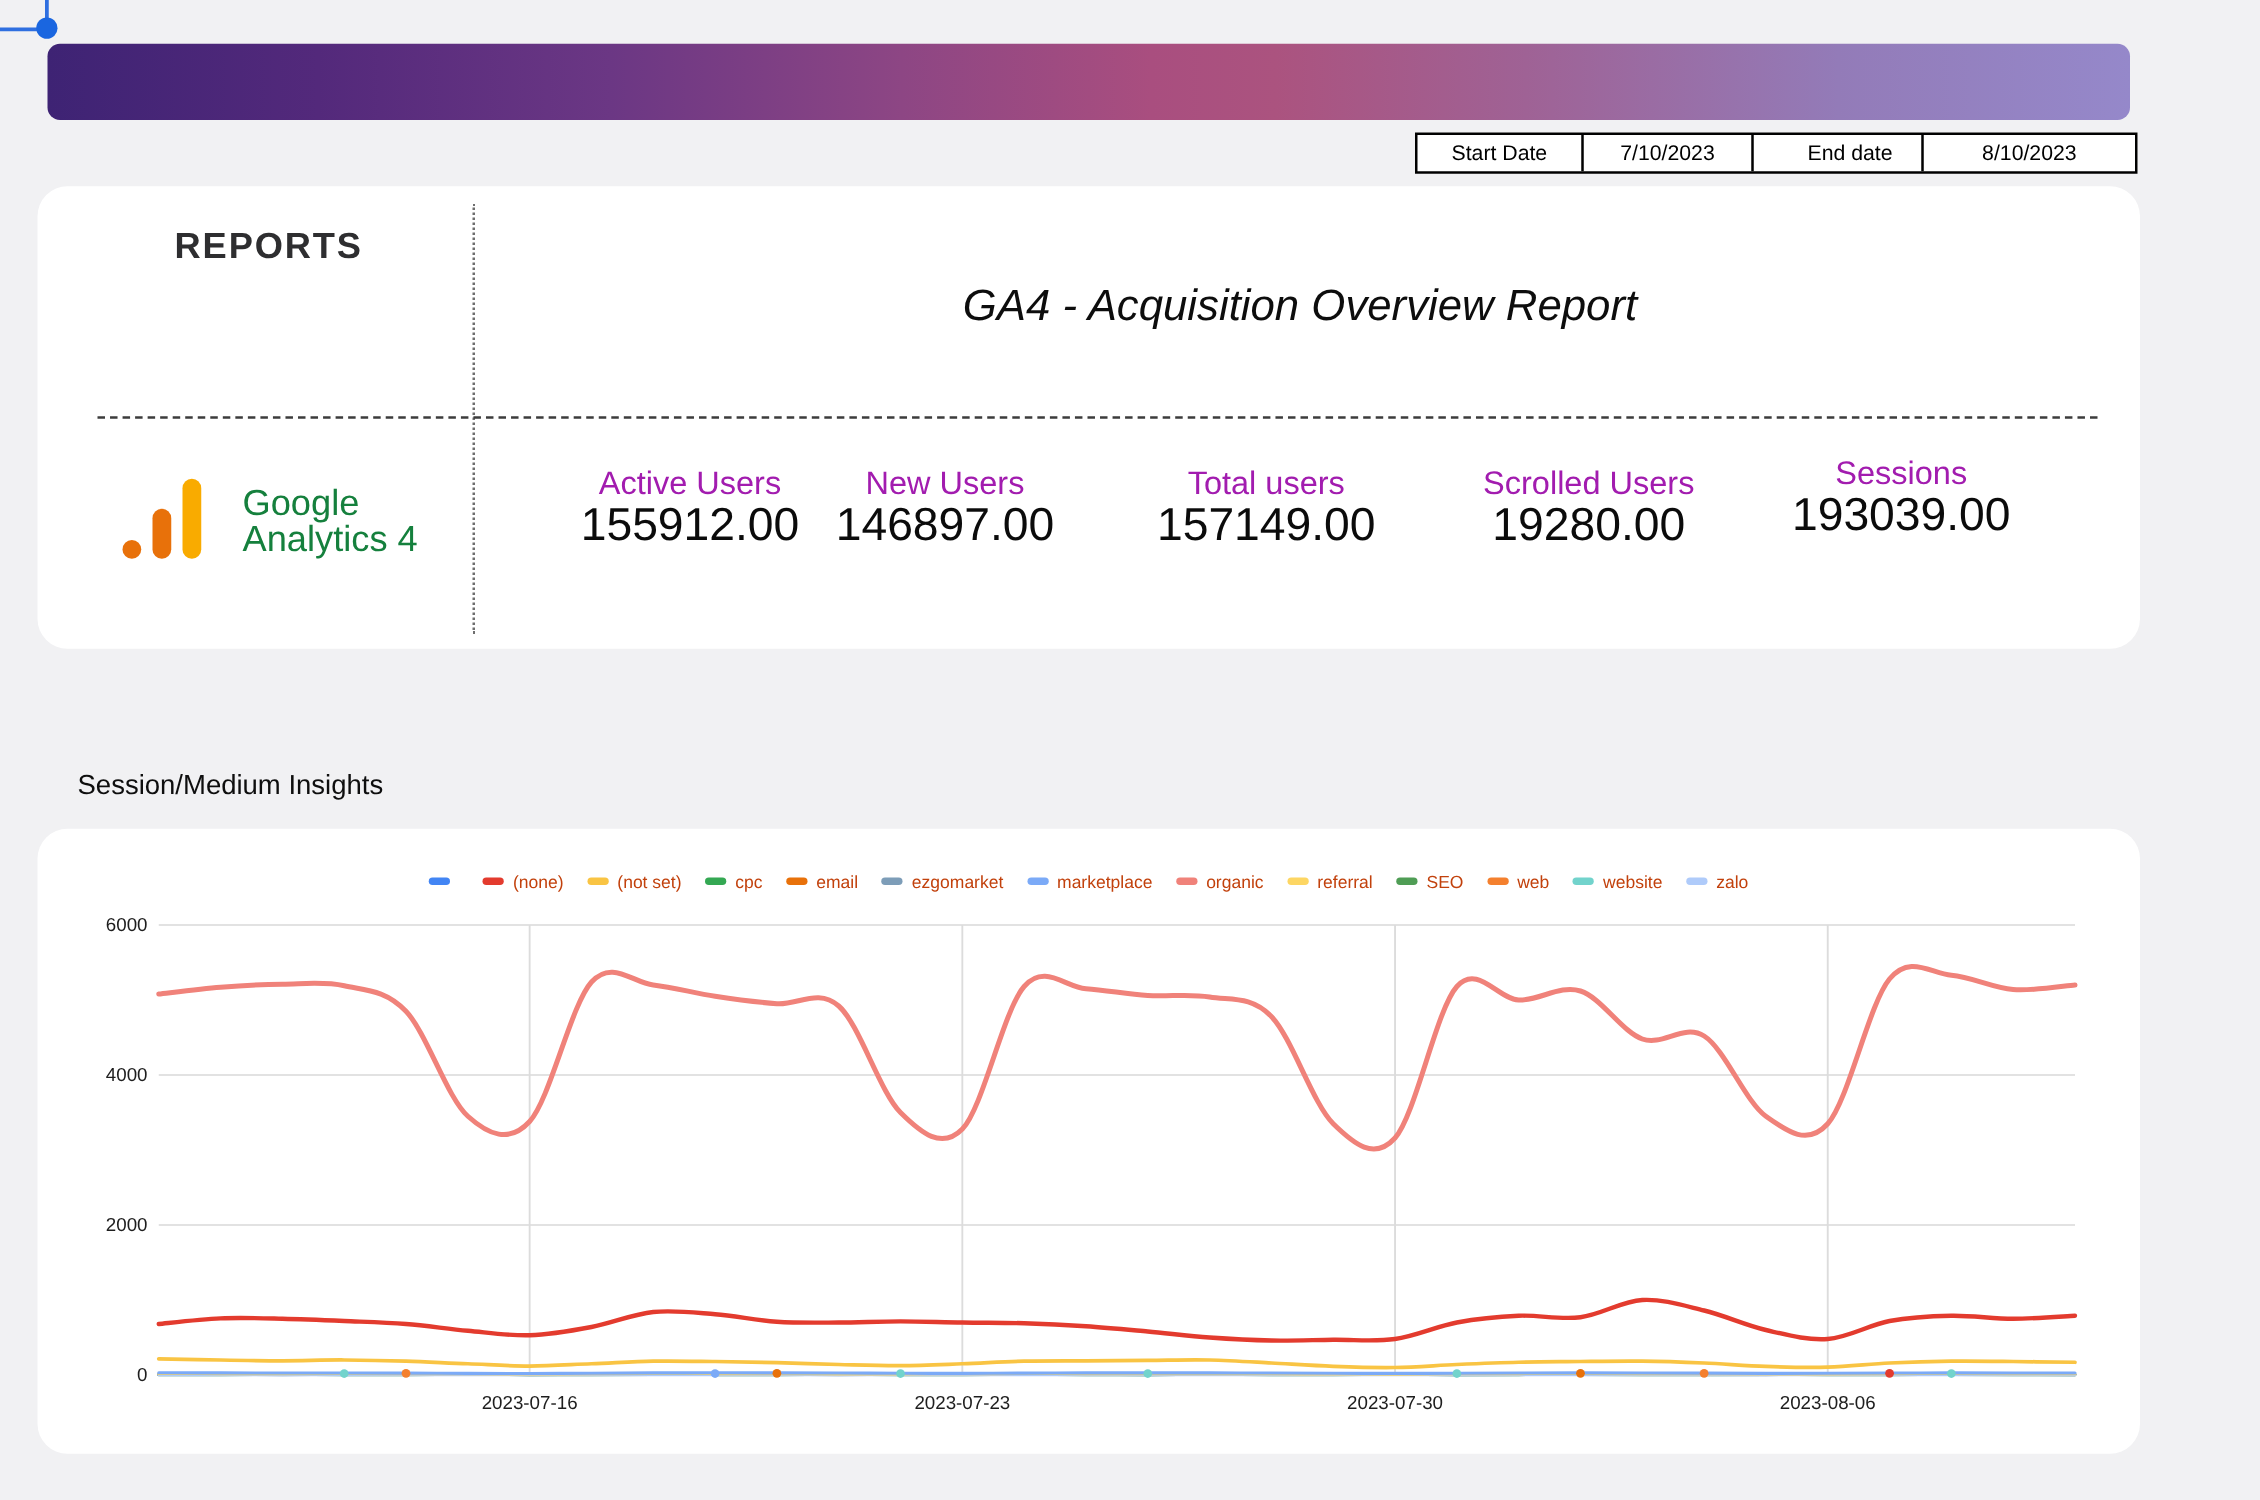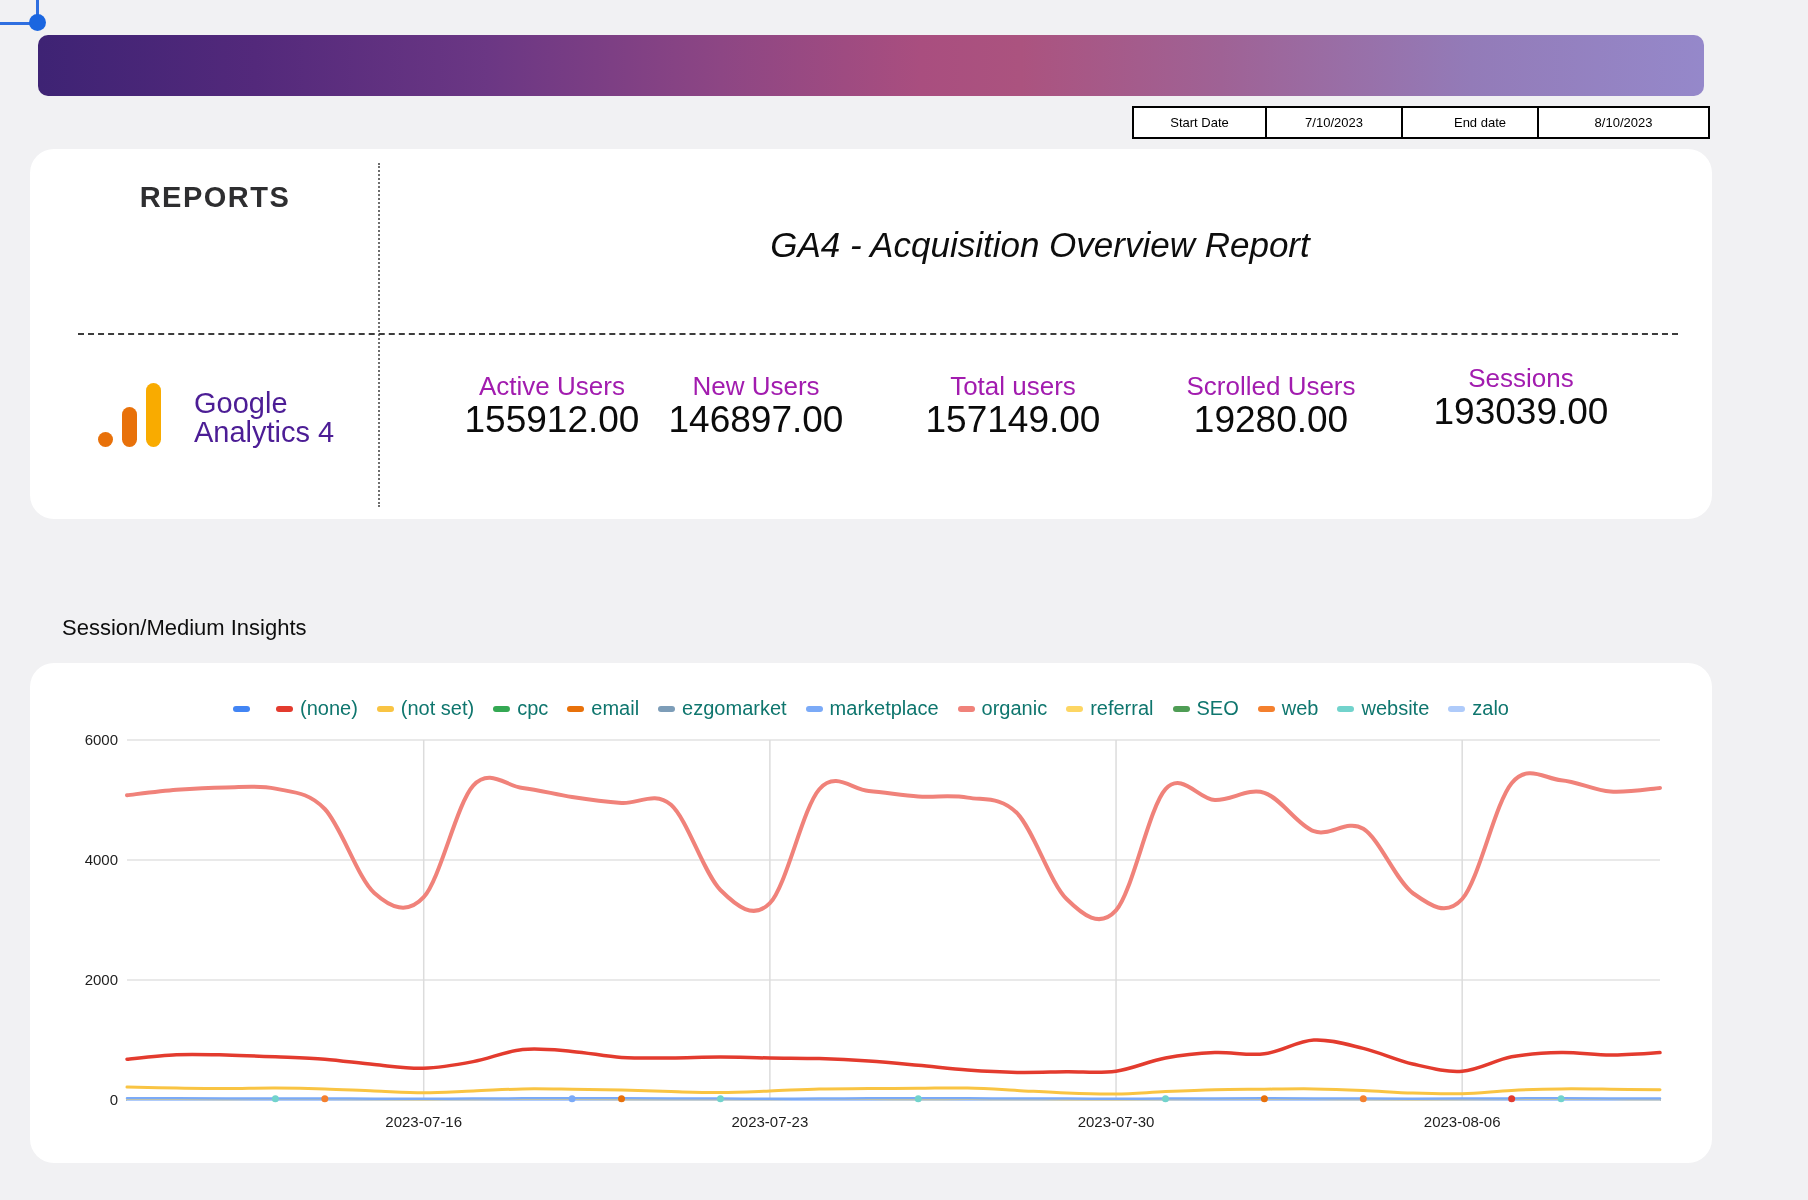--- a/index.html
+++ b/index.html
@@ -21,21 +21,21 @@
       #a94e7f 53%,#ab537f 59%,#9f6295 71%,#937bb8 86%,#9588ca 100%);
   }
 
   
   .date-strip{
     position:absolute;left:1132px;top:106px;height:29px;display:flex;
     background:#fff;border:2px solid #000;
   }
   .date-cell{
     display:flex;align-items:center;justify-content:center;
-    font-size:13px;color:#000;border-right:2px solid #000;box-sizing:border-box;
+    font-size:17px;color:#000;border-right:2px solid #000;box-sizing:border-box;
   }
   .date-cell:last-child{border-right:none;}
   .dc1{width:133px;} .dc2{width:136px;} .dc3{width:136px;padding-left:20px;} .dc4{width:169px;}
 
   .card{position:absolute;background:#fff;border-radius:24px;}
   .header-card{left:30px;top:149px;width:1682px;height:370px;}
   .chart-card{left:30px;top:663px;width:1682px;height:500px;}
 
   .v-dotted{position:absolute;left:348px;top:14px;height:344px;width:0;
     border-left:2px dotted #6e6e6e;}
@@ -56,39 +56,39 @@
     position:absolute;left:348px;right:10px;top:76px;text-align:center;
     font-size:35px;color:#0d0d0d;font-style:italic;
   }
 
   
   .ga-logo{position:absolute;left:66px;top:232px;display:flex;align-items:flex-end;}
   .ga-bars{position:relative;width:90px;height:68px;}
   .ga-dot{position:absolute;left:2px;bottom:2px;width:15px;height:15px;border-radius:50%;background:#e8710a;}
   .ga-bar1{position:absolute;left:26px;bottom:2px;width:15px;height:40px;border-radius:8px;background:#e8710a;}
   .ga-bar2{position:absolute;left:50px;bottom:2px;width:15px;height:64px;border-radius:8px;background:#f9ab00;}
-  .ga-text{margin-left:8px;color:#4c1d95;font-size:29px;line-height:29px;padding-bottom:2px;}
+  .ga-text{margin-left:8px;color:#15803d;font-size:29px;line-height:29px;padding-bottom:2px;}
 
   
   .metric{position:absolute;top:222px;transform:translateX(-50%);text-align:center;white-space:nowrap;}
   .metric .m-label{font-size:26px;color:#a21caf;line-height:30px;}
   .metric .m-value{font-size:37px;color:#0b0b0b;line-height:38px;}
   .m1{left:522px;} .m2{left:726px;} .m3{left:983px;} .m4{left:1241px;}
   .m5{left:1491px;top:214px;}
 
   .section-title{position:absolute;left:62px;top:615px;font-size:22px;font-weight:500;color:#0e0e0e;}
 
   
   .legend{
     position:absolute;left:0;right:0;top:34px;display:flex;justify-content:center;
     align-items:center;gap:19px;
   }
   .legend-item{display:flex;align-items:center;gap:7px;cursor:default;}
   .legend-swatch{width:17px;height:6px;border-radius:3px;flex:0 0 auto;}
-  .legend-label{font-size:20px;color:#0f766e;}
+  .legend-label{font-size:14px;color:#c2410c;}
 
   #chart-svg{position:absolute;left:0;top:0;}
   #chart-svg text{font-family:"Liberation Sans",sans-serif;font-size:15px;fill:#1e1e1e;}
 </style>
 </head>
 <body>
 
 <div class="cross-h"></div>
 <div class="cross-v"></div>
 <div class="cross-dot"></div>

